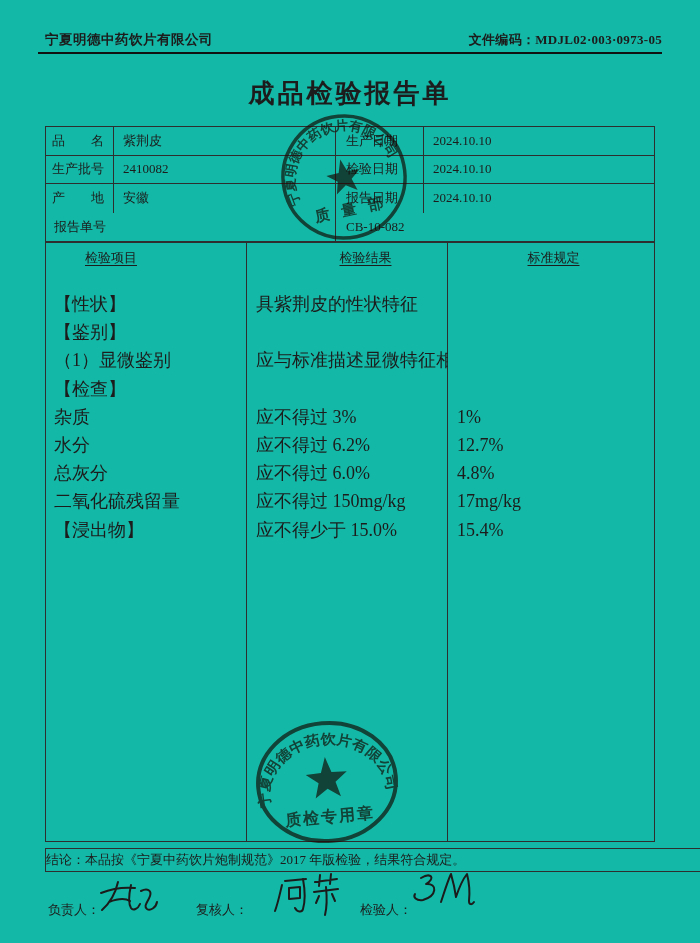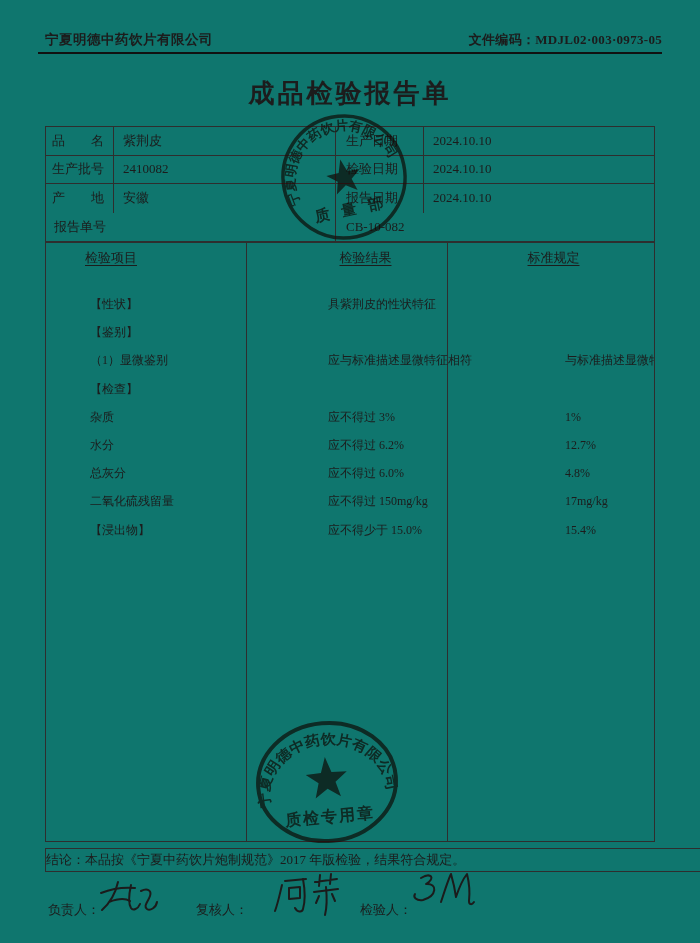--- a/index.html
+++ b/index.html
@@ -1,17 +1,17 @@
 <!DOCTYPE html>
 <html><head>
 <meta charset="utf-8">
 <style>
   html,body{margin:0;padding:0;background:#ffffff;}
   .page{
-    position:relative;width:700px;height:943px;background:#0f766e;overflow:hidden;
+    position:relative;width:700px;height:943px;background:#14b8a6;overflow:hidden;
     font-family:"Liberation Serif","DejaVu Serif",serif;color:#1c1c1c;
   }
   .abs{position:absolute;}
   
   .hdr-company{left:45px;top:31px;font-size:13.5px;font-weight:600;letter-spacing:.5px;}
   .hdr-code{right:38px;top:31px;font-size:13px;font-weight:600;letter-spacing:.3px;}
   .hdr-rule{left:38px;top:52px;width:624px;height:2px;background:#111;}
   
   .doc-title{left:0;top:76px;width:700px;text-align:center;font-size:26px;font-weight:bold;
     letter-spacing:3px;font-family:"Liberation Sans","DejaVu Sans",sans-serif;}
@@ -32,21 +32,21 @@
   .vline1{left:200px;}
   .vline2{left:401px;}
   .r-headers{position:absolute;left:0;top:6px;width:100%;display:flex;font-size:13px;}
   .rh{box-sizing:border-box;}
   .rh1{width:201px;padding-left:8px;text-align:left;margin-left:31px;}
   .rh2{width:201px;text-align:center;}
   .rh3{flex:1;text-align:center;}
   .rh span{text-decoration:underline;text-underline-offset:3px;}
   .r-rows{position:absolute;left:0;top:47px;width:100%;}
   .r-row{display:flex;height:28.2px;}
-  .r-cell{box-sizing:border-box;font-size:12px;line-height:28.2px;white-space:nowrap;overflow:hidden;margin-left:36px;}
+  .r-cell{box-sizing:border-box;font-size:18px;line-height:28.2px;white-space:nowrap;overflow:hidden;}
   .r-c1{width:201px;padding-left:8px;}
   .r-c2{width:201px;padding-left:9px;}
   .r-c3{flex:1;padding-left:9px;}
   
   .conclusion-box{left:45px;top:848px;width:686px;height:24px;border:1px solid #2e2e2e;box-sizing:border-box;
     display:flex;align-items:center;font-size:13px;white-space:nowrap;}
   
   .sig-label{top:901px;font-size:13px;}
   .sig-label.l1{left:48px;}
   .sig-label.l2{left:196px;}
@@ -115,21 +115,20 @@
 
         <div class="r-row">
           <div class="r-cell r-c1">【鉴别】</div>
           <div class="r-cell r-c2"></div>
           <div class="r-cell r-c3"></div>
         </div>
 
         <div class="r-row">
           <div class="r-cell r-c1">（1）显微鉴别</div>
           <div class="r-cell r-c2">应与标准描述显微特征相符</div>
-          <div class="r-cell r-c3">与标准描述显微特征相符</div>
         </div>
 
         <div class="r-row">
           <div class="r-cell r-c1">【检查】</div>
           <div class="r-cell r-c2"></div>
           <div class="r-cell r-c3"></div>
         </div>
 
         <div class="r-row">
           <div class="r-cell r-c1">杂质</div>

